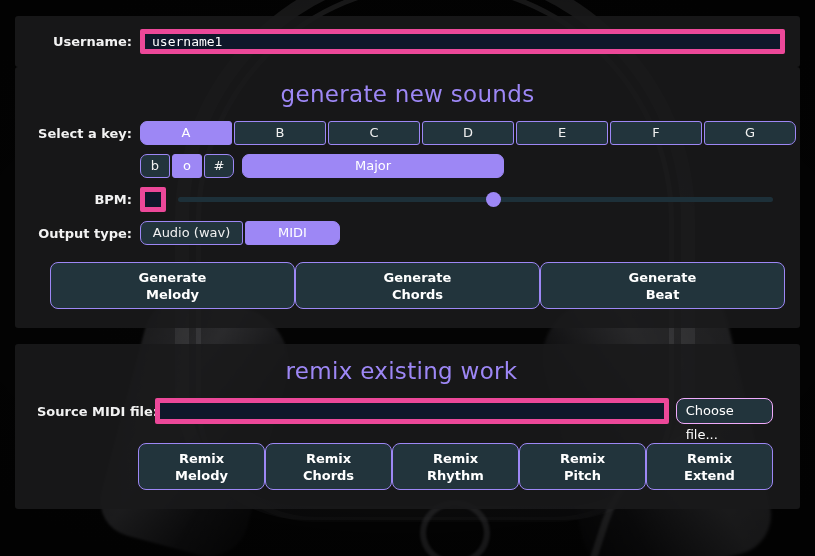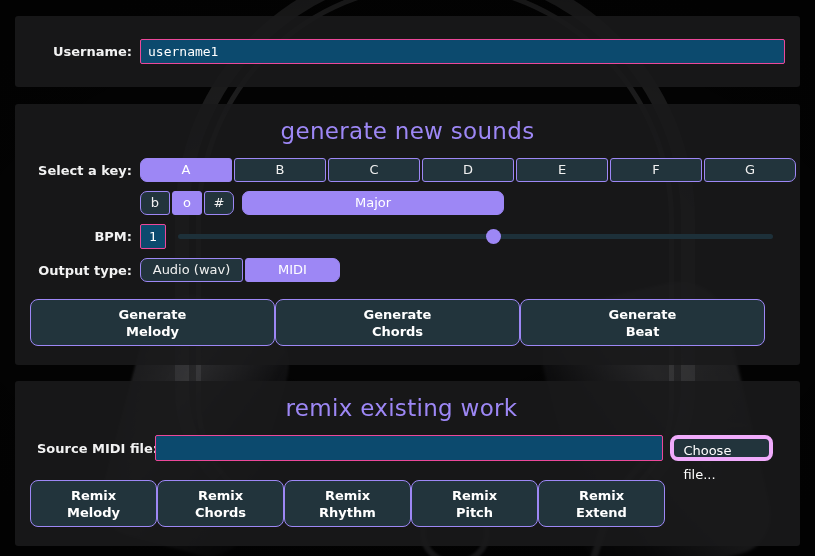--- a/index.html
+++ b/index.html
@@ -103,22 +103,21 @@
   }
 
   .panel {
     background: rgba(26,26,27,0.90);
     border-radius: 3px;
     width: 785px;
     margin: 0 auto;
   }
 
   #panel-account {
-    padding: 23px 0;
-    margin-bottom: 17px;
+    padding: 13px 0;
   }
 
   #panel-generate {
     padding: 14px 0 19px 0;
     margin-bottom: 16px;
   }
 
   #panel-remix {
     padding: 14px 12px 19px 0;
   }
@@ -143,22 +142,22 @@
   .field-label {
     color: #f2f2f2;
     font-size: 13px;
     font-weight: bold;
     text-align: right;
     white-space: nowrap;
   }
 
   
   .text-input {
-    background: #0c4a6e;
-    border: 1px solid #ec4899;
+    background: #0f172a;
+    border: 5px solid #ec4899;
     color: #ffffff;
     font-family: "DejaVu Sans Mono", monospace;
     font-size: 13px;
     padding: 4px 7px;
     border-radius: 2px;
     outline: none;
     height: 25px;
   }
 
   #username-input {
@@ -229,21 +228,21 @@
     width: 15px;
     height: 15px;
     background: #9d87f5;
     border-radius: 50%;
     cursor: pointer;
   }
 
   
   .button-row {
     display: flex;
-    justify-content: flex-start;
+    justify-content: flex-end;
     padding: 0 15px;
     margin-top: 17px;
   }
   .action-btn {
     background: #22343c;
     border: 1px solid #9d87f5;
     border-radius: 8px;
     color: #ffffff;
     font-size: 13px;
     font-weight: bold;
@@ -256,21 +255,21 @@
     flex-direction: column;
     align-items: center;
     justify-content: center;
   }
   #generate-buttons .action-btn { width: 245px; }
   #remix-buttons { margin-top: 19px; }
   #remix-buttons .action-btn { width: 127px; }
 
   .choose-file-btn {
     background: #22343c;
-    border: 4px solid #f0abfc;
+    border: 1px solid #f0abfc;
     border-radius: 8px;
     color: #ffffff;
     font-size: 13px;
     height: 26px;
     padding: 0 9px;
     cursor: pointer;
     margin-left: 7px;
     line-height: 24px;
   }
 </style>

